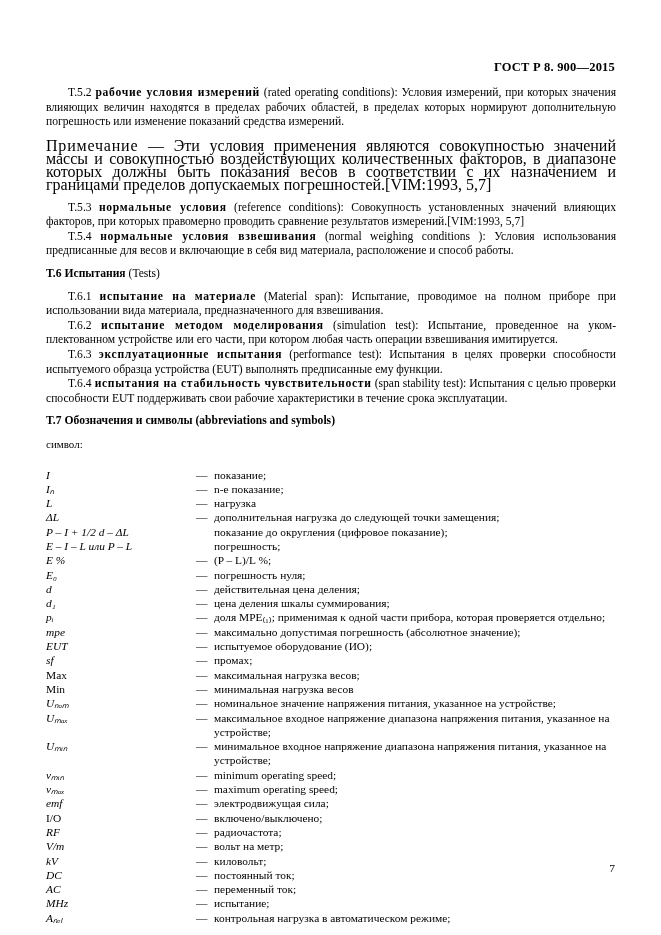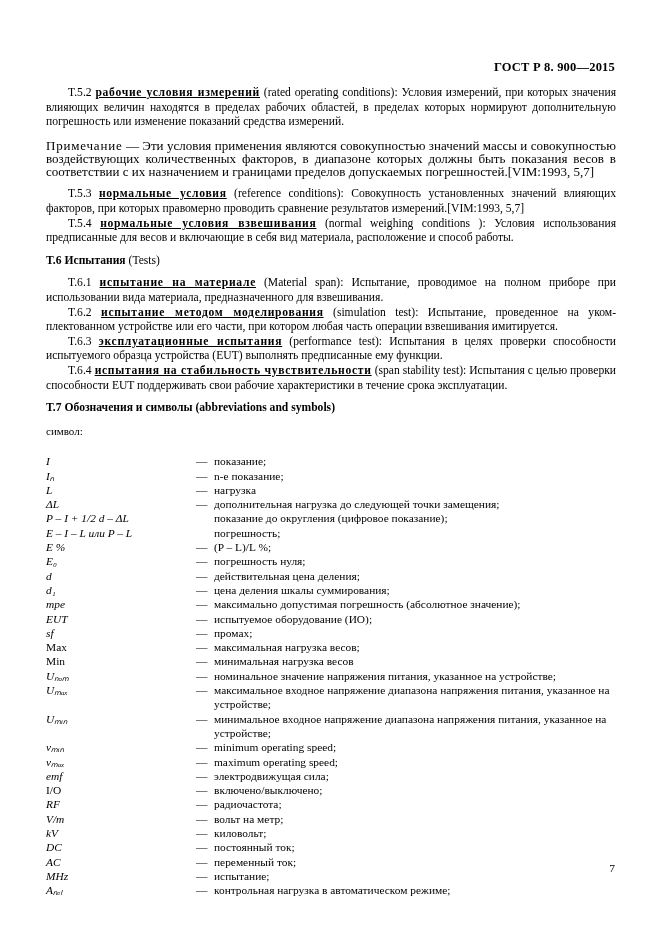--- a/index.html
+++ b/index.html
@@ -40,30 +40,30 @@
   p {
     margin: 0;
     font-size: 11.6px;
     line-height: 14.6px;
     text-align: justify;
   }
   .indent {
     text-indent: 22px;
   }
   .note {
-    font-size: 13px;
+    font-size: 16px;
     line-height: 13.2px;
     text-align: justify;
     margin-top: 9px;
     margin-bottom: 9px;
   }
   .note .lbl {
     letter-spacing: 0.8px;
   }
-  b, .bold { font-weight: bold; text-decoration: underline; }
+  b, .bold { font-weight: bold; }
   .sp { letter-spacing: 0.7px; }
   .sec-head {
     font-size: 11.6px;
     line-height: 14.6px;
     font-weight: bold;
     margin-top: 8px;
   }
   .block-gap { margin-top: 8px; }
   .symbol-intro {
     font-size: 11px;
@@ -216,20 +216,25 @@
             <td class="sym">d</td>
             <td class="dash">—</td>
             <td class="desc">действительная цена деления;</td>
           </tr>
           <tr>
             <td class="sym">d₁</td>
             <td class="dash">—</td>
             <td class="desc">цена деления шкалы суммирования;</td>
           </tr>
           <tr>
+            <td class="sym">pᵢ</td>
+            <td class="dash">—</td>
+            <td class="desc">доля MPE₍₁₎; применимая к одной части прибора, которая проверяется отдельно;</td>
+          </tr>
+          <tr>
             <td class="sym">mpe</td>
             <td class="dash">—</td>
             <td class="desc">максимально допустимая погрешность (абсолютное значение);</td>
           </tr>
           <tr>
             <td class="sym">EUT</td>
             <td class="dash">—</td>
             <td class="desc">испытуемое оборудование (ИО);</td>
           </tr>
           <tr>

